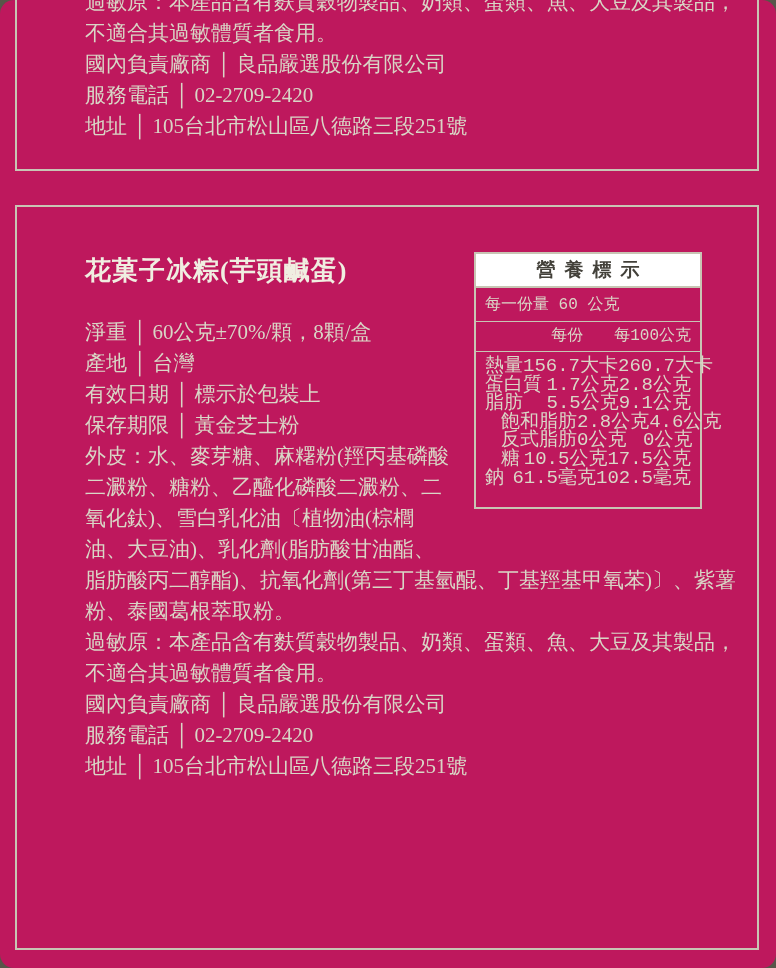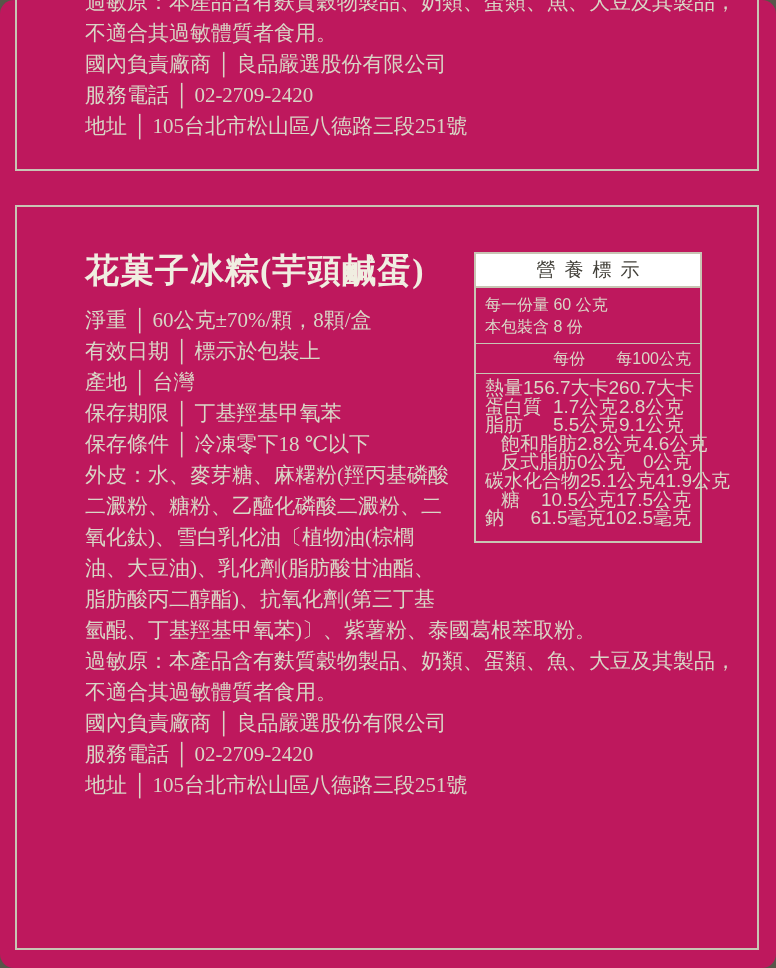--- a/index.html
+++ b/index.html
@@ -30,50 +30,51 @@
     padding:42px 12px 0 68px;
     overflow:hidden;
   }
   .line, .spec, .para{
     margin:0;
     font-size:21px;
     line-height:31px;
     color:#D9D6C6;
   }
   .title{
-    margin:0 0 12px 0;
-    font-size:34px;
+    margin:0 0 24px 0;
+    font-size:26px;
     line-height:44px;
     font-weight:bold;
     color:#F0EEE1;
     letter-spacing:1px;
   }
   
   .nutrition{
     float:right;
     width:228px;
     margin:3px 43px 47px 20px;
     box-sizing:border-box;
     border:2px solid #C8C5B4;
     font-family:"Liberation Sans","DejaVu Sans",sans-serif;
     color:#DAD7C7;
   }
   .nutri-title{
     background:#FFFFFF;
     color:#43413A;
     font-size:19px;
-    font-weight:normal;
+    font-weight:bold;
     text-align:center;
     letter-spacing:9px;
     padding:3px 0 3px 9px;
     border-bottom:2px solid #C8C5B4;
   }
   .nutri-body{
-    padding:6px 9px 13px 9px;
+    padding:6px 9px 20px 9px;
     font-size:16px;
+    font-family:Liberation Mono, monospace;
   }
   .nutri-serving{margin:0;line-height:18px;padding:2px 0;}
   .nutri-hr{
     border:none;
     border-top:1.5px solid #C8C5B4;
     margin:5px -9px;
   }
   .nutri-colheads{
     text-align:right;
     line-height:19px;
@@ -103,21 +104,20 @@
     <p class="line">服務電話 │ 02-2709-2420</p>
     <p class="line">地址 │ 105台北市松山區八德路三段251號</p>
   </section>
 
   <section class="card card-main">
 
     <aside class="nutrition">
       <div class="nutri-title">營養標示</div>
       <div class="nutri-body">
         <p class="nutri-serving">每一份量 60 公克</p>
-        <p class="nutri-serving">本包裝含 8 份</p>
         <hr class="nutri-hr">
         <div class="nutri-colheads">
           <span class="ch1">每份</span><span class="ch2">每100公克</span>
         </div>
         <hr class="nutri-hr">
         <div class="nutri-row">
           <span class="lbl">熱量</span>
             <span class="v1">156.7大卡</span>
             <span class="v2">260.7大卡</span>
         </div>
@@ -134,45 +134,39 @@
         <div class="nutri-row indent">
           <span class="lbl">飽和脂肪</span>
             <span class="v1">2.8公克</span>
             <span class="v2">4.6公克</span>
         </div>
         <div class="nutri-row indent">
           <span class="lbl">反式脂肪</span>
             <span class="v1">0公克</span>
             <span class="v2">0公克</span>
         </div>
-        <div class="nutri-row">
-          <span class="lbl">碳水化合物</span>
-            <span class="v1">25.1公克</span>
-            <span class="v2">41.9公克</span>
-        </div>
         <div class="nutri-row indent">
           <span class="lbl">糖</span>
             <span class="v1">10.5公克</span>
             <span class="v2">17.5公克</span>
         </div>
         <div class="nutri-row">
           <span class="lbl">鈉</span>
             <span class="v1">61.5毫克</span>
             <span class="v2">102.5毫克</span>
         </div>
       </div>
     </aside>
 
     <h1 class="title">花菓子冰粽(芋頭鹹蛋)</h1>
 
     <p class="spec">淨重 │ 60公克±70%/顆，8顆/盒</p>
+    <p class="spec">產地 │ 台灣</p>
     <p class="spec">有效日期 │ 標示於包裝上</p>
-    <p class="spec">產地 │ 台灣</p>
-    <p class="spec">保存期限 │ 丁基羥基甲氧苯</p>
-    <p class="spec">保存條件 │ 冷凍零下18 ℃以下</p>
+    <p class="spec">保存期限 │ 黃金芝士粉</p>
 
     <p class="para">外皮：水、麥芽糖、麻糬粉(羥丙基磷酸二澱粉、糖粉、乙醯化磷酸二澱粉、二氧化鈦)、雪白乳化油〔植物油(棕櫚油、大豆油)、乳化劑(脂肪酸甘油酯、脂肪酸丙二醇酯)、抗氧化劑(第三丁基氫醌、丁基羥基甲氧苯)〕、紫薯粉、泰國葛根萃取粉。</p>
     <p class="para">過敏原：本產品含有麩質穀物製品、奶類、蛋類、魚、大豆及其製品，不適合其過敏體質者食用。</p>
 
     <p class="spec">國內負責廠商 │ 良品嚴選股份有限公司</p>
     <p class="spec">服務電話 │ 02-2709-2420</p>
     <p class="spec">地址 │ 105台北市松山區八德路三段251號</p>
 
   </section>
 </div>

